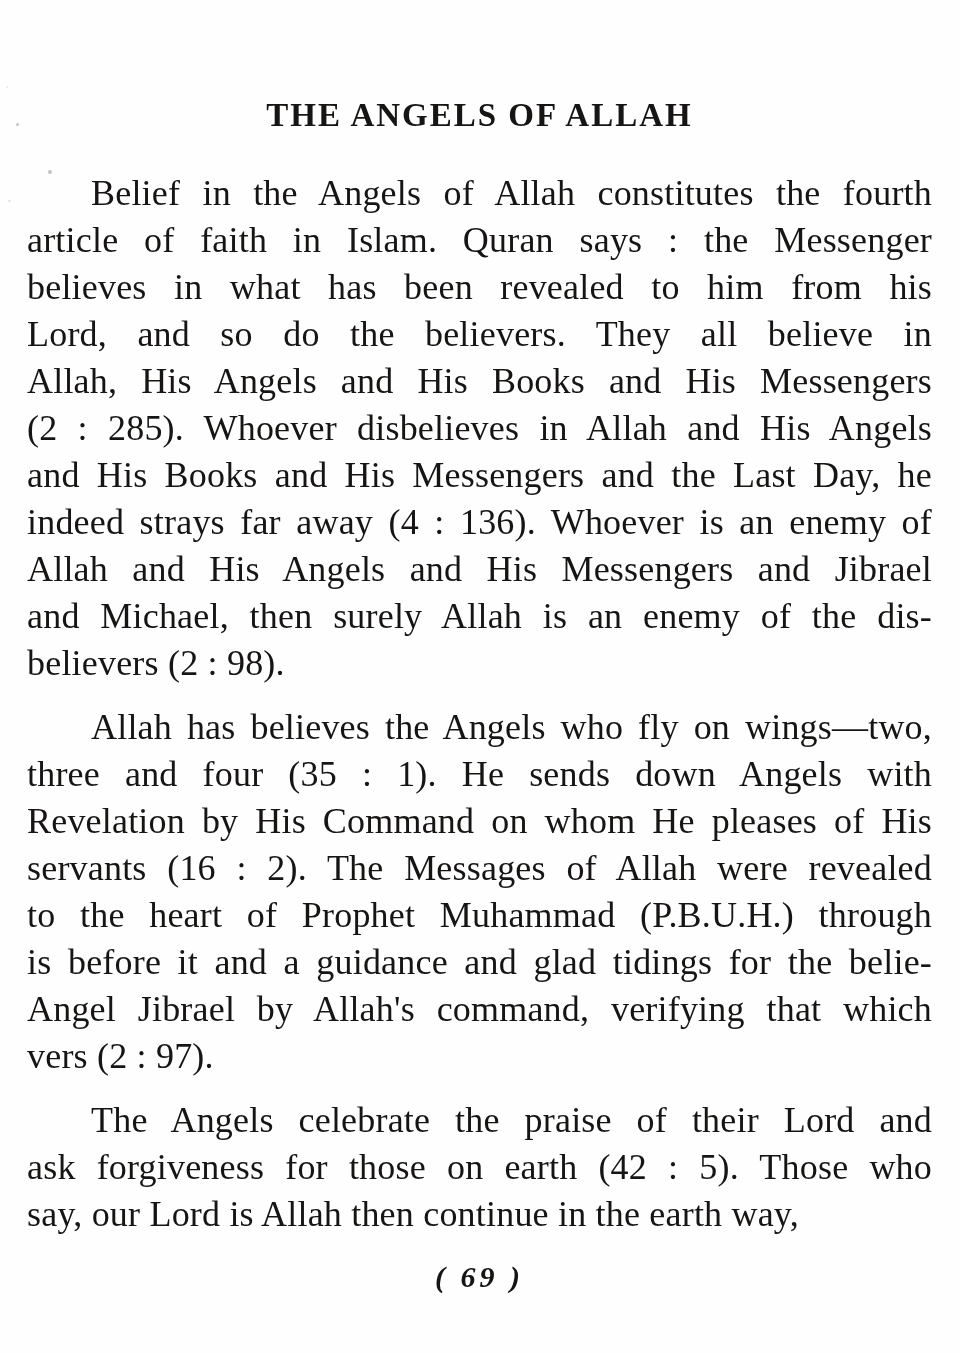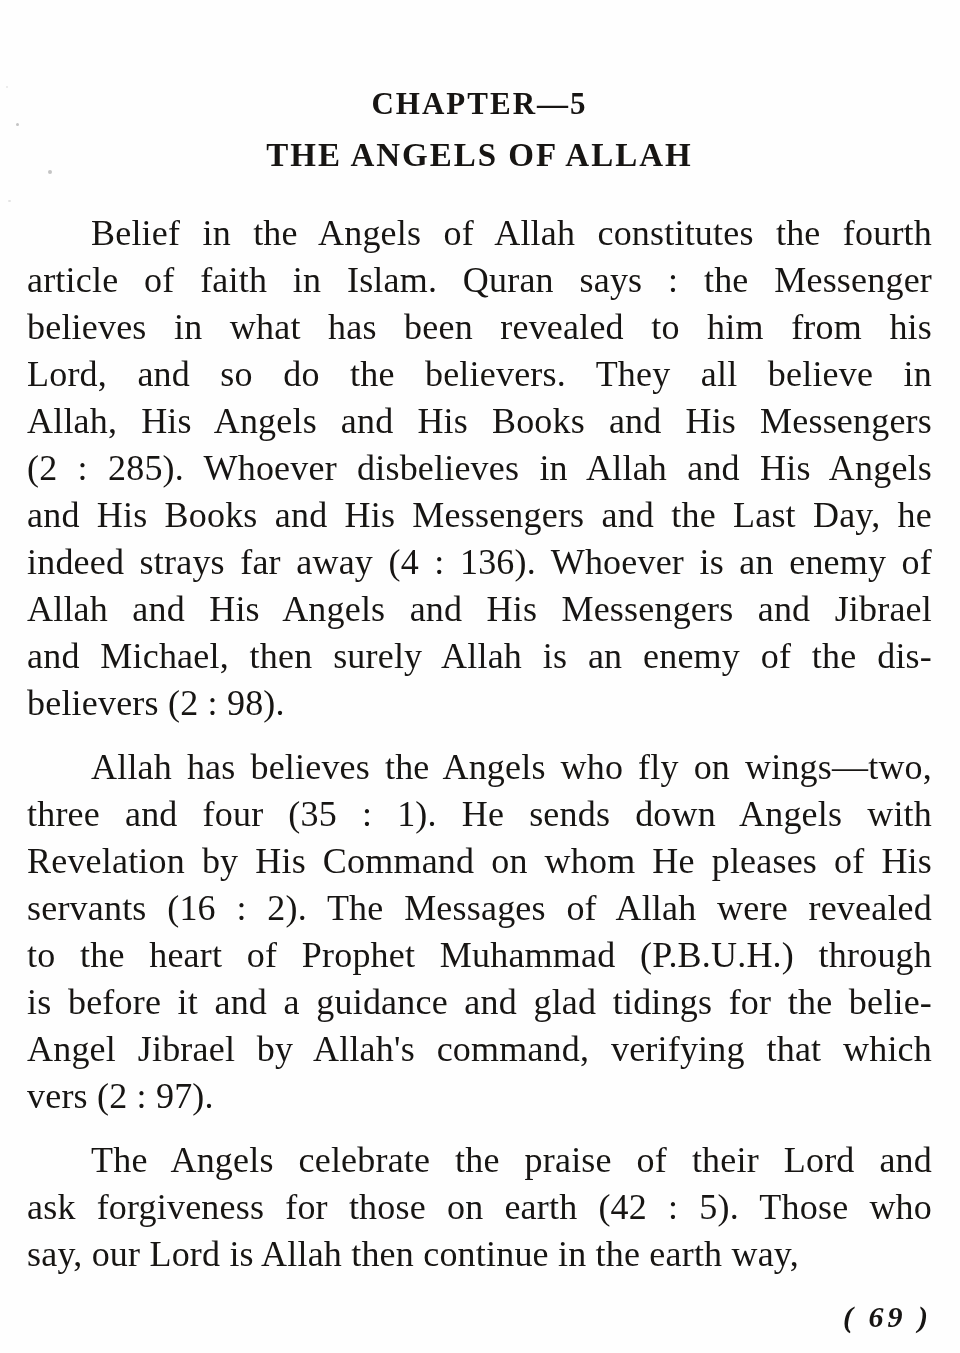--- a/index.html
+++ b/index.html
@@ -53,21 +53,21 @@
     white-space: normal;
     letter-spacing: 0.2px;
   }
   .line.first {
     text-indent: 64px;
   }
   .line.last {
     text-align-last: left;
   }
   .page-number {
-    text-align: right;
+    text-align: center;
     font-size: 30px;
     font-style: italic;
     font-weight: 700;
     letter-spacing: 4px;
     margin-top: 22px;
   }
   
   .speck {
     position: absolute;
     border-radius: 50%;
@@ -82,21 +82,20 @@
 <body>
 
 <div class="page">
 
   <span class="speck s1"></span>
   <span class="speck s2"></span>
   <span class="speck s3"></span>
   <span class="speck s4"></span>
 
   <div class="heading-block">
-    <div class="chapter-heading">CHAPTER—5</div>
     <div class="page-title">THE ANGELS OF ALLAH</div>
   </div>
 
   <div class="body-text">
 
     <div class="para">
       <div class="line first">Belief in the Angels of Allah constitutes the fourth</div>
       <div class="line">article of faith in Islam. Quran says : the Messenger</div>
       <div class="line">believes in what has been revealed to him from his</div>
       <div class="line">Lord, and so do the believers. They all believe in</div>

